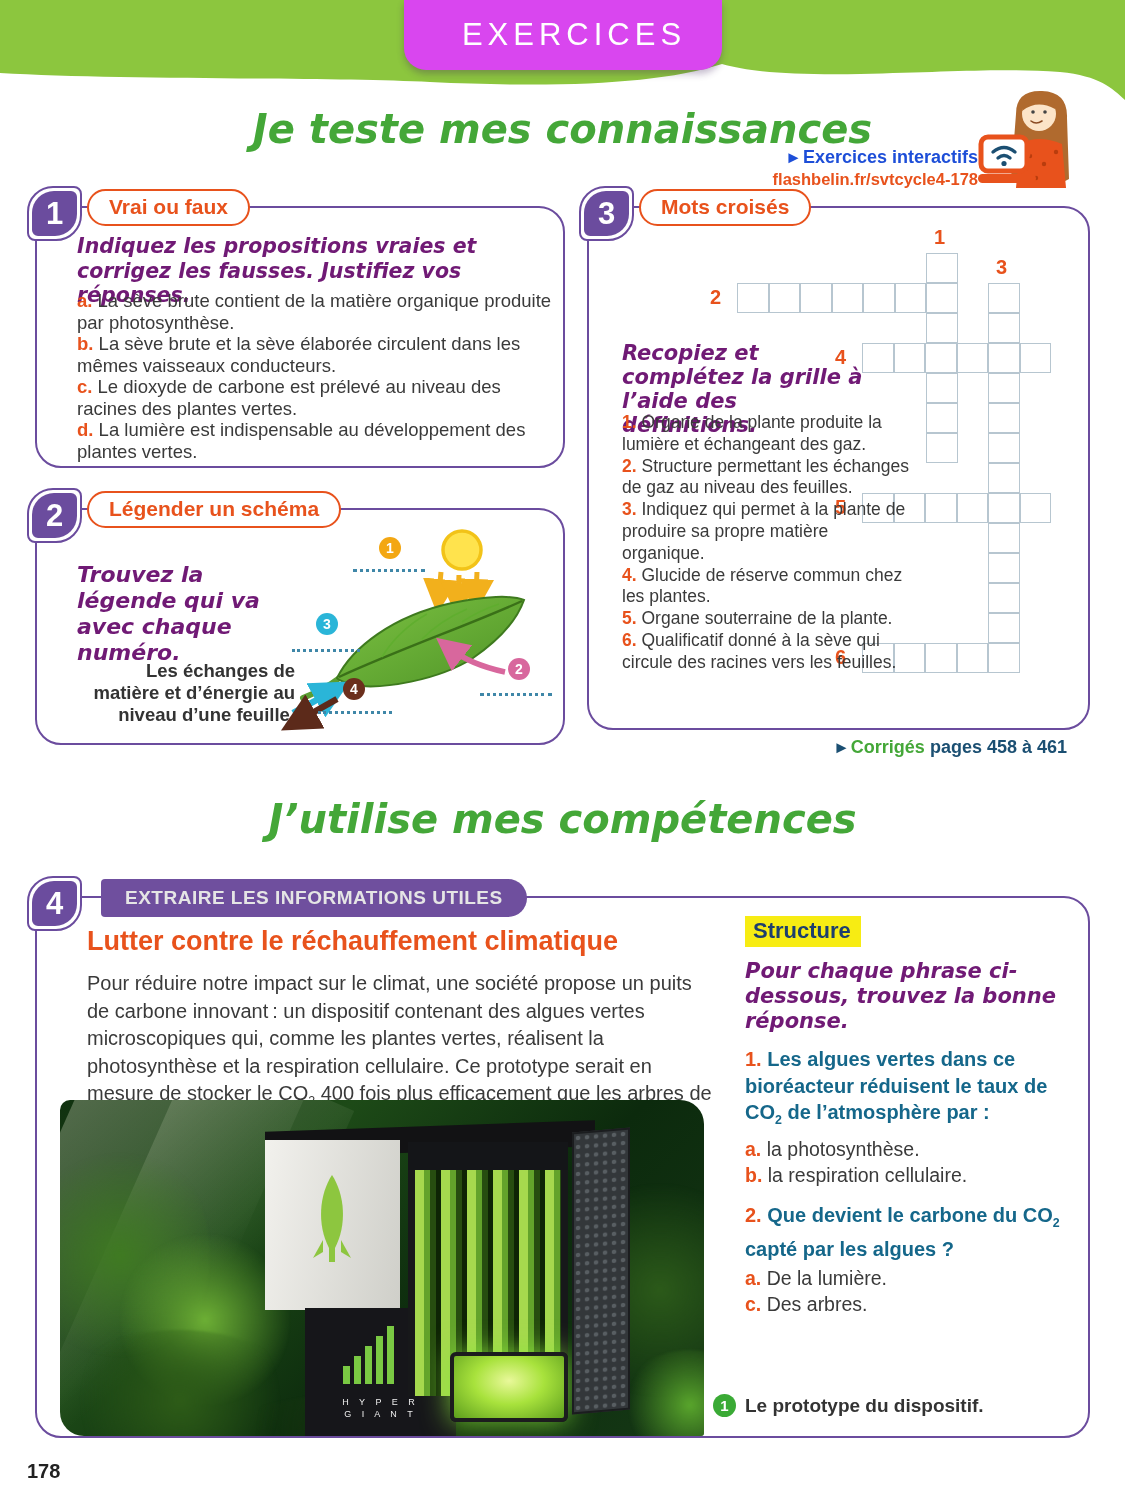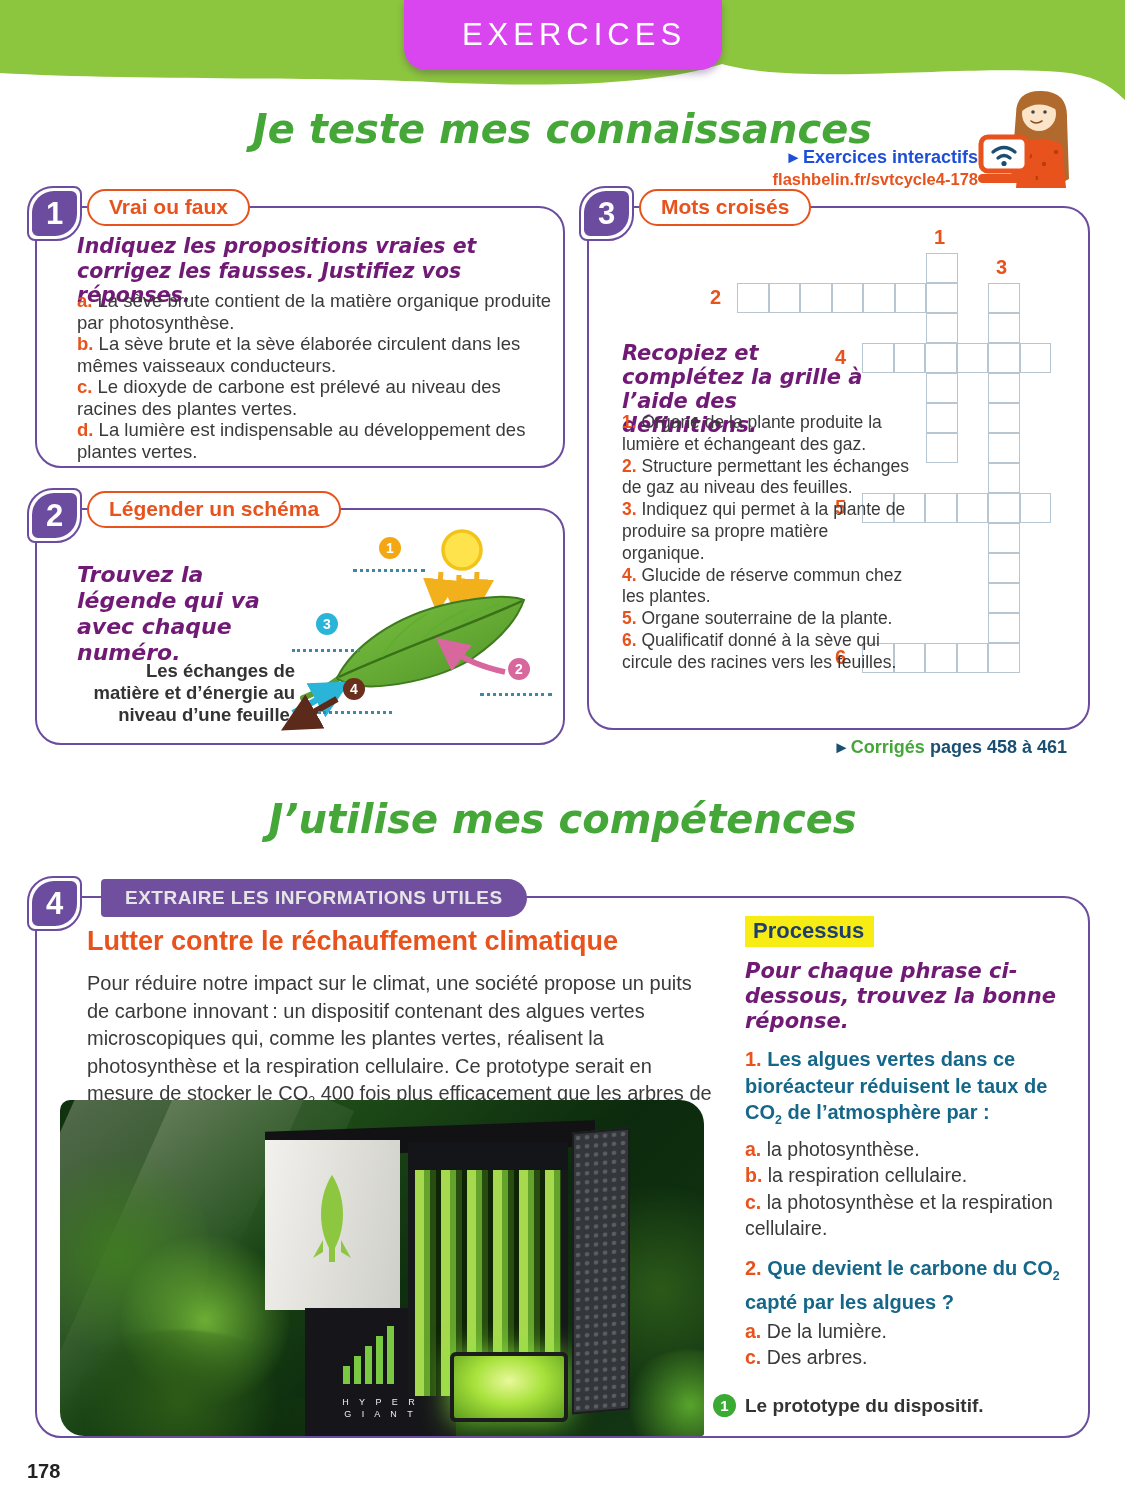--- a/index.html
+++ b/index.html
@@ -341,30 +341,29 @@
           <div>G I A N T</div>
         </div>
       </div>
       <div class="tubes"></div>
       <div class="tubes-frame"></div>
       <div class="tank"></div>
       <div class="door"></div>
     </div>
 
     <div class="qcol">
-      <span class="q-label">Processus</span>
+      <span class="q-label">Structure</span>
       <div class="q-instr script purple-txt">Pour chaque phrase ci-dessous, trouvez la bonne réponse.</div>
 
       <div class="q-head">
         <span class="q-num">1.</span><span> Les algues vertes dans ce bioréacteur réduisent le taux de CO</span><sub>2</sub><span> de l’atmosphère par&nbsp;:</span>
       </div>
       <div class="q-opts">
         <div><span class="item-letter">a.</span> <span>la photosynthèse.</span></div>
         <div><span class="item-letter">b.</span> <span>la respiration cellulaire.</span></div>
-        <div><span class="item-letter">c.</span> <span>la photosynthèse et la respiration cellulaire.</span></div>
       </div>
 
       <div class="q-head">
         <span class="q-num">2.</span><span> Que devient le carbone du CO</span><sub>2</sub><span> capté par les algues&nbsp;?</span>
       </div>
       <div class="q-opts">
         <div><span class="item-letter">a.</span> <span>De la lumière.</span></div>
         <div><span class="item-letter">c.</span> <span>Des arbres.</span></div>
       </div>
     </div>

